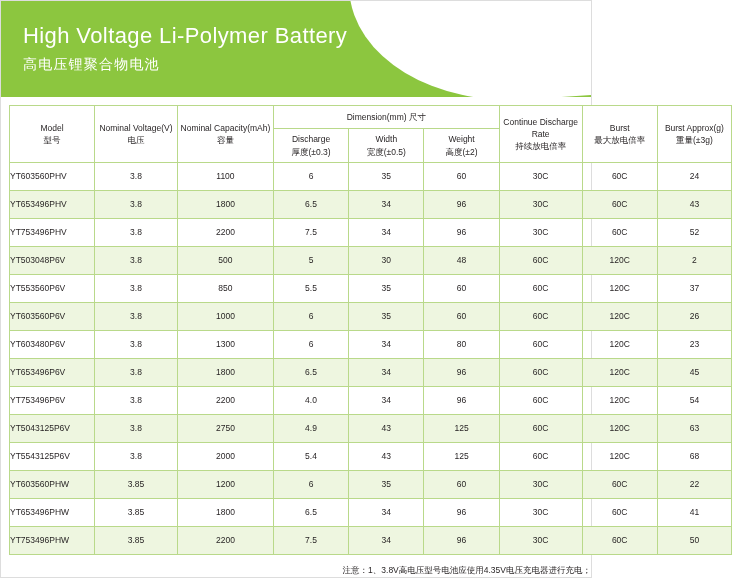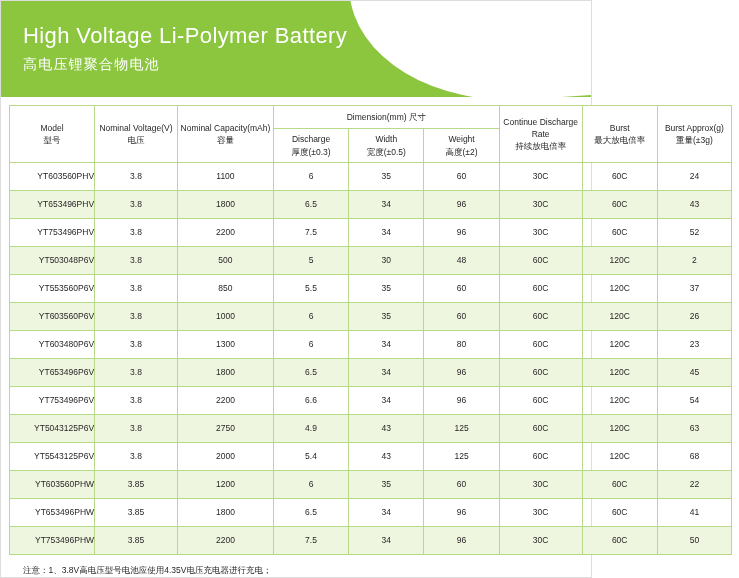--- a/index.html
+++ b/index.html
@@ -88,40 +88,40 @@
   .hdr-en { display: block; font-size: 8.5px; }
   .hdr-cn { display: block; font-size: 8.5px; }
   tbody td {
     height: 27px;
     font-size: 8.5px;
   }
   tbody tr.alt td {
     background: #eef6e0;
   }
   tbody tr td:first-child {
-    text-align: right;
+    text-align: left;
   }
   
   col.c-model   { width: 78px; }
   col.c-volt    { width: 76px; }
   col.c-cap     { width: 88px; }
   col.c-thick   { width: 69px; }
   col.c-width   { width: 69px; }
   col.c-height  { width: 69px; }
   col.c-cont    { width: 76px; }
   col.c-burst   { width: 69px; }
   col.c-weight  { width: 68px; }
   
   .note {
     margin: 9px 0 0 22px;
     font-size: 8.5px;
     line-height: 1.6;
     color: #231f20;
   }
-  .note div { white-space: nowrap; }
+  .note div { white-space: nowrap; text-align: right; }
 </style>
 </head>
 <body>
 
 <div class="page">
 
   <div class="header">
     <div class="corner"></div>
     <div class="header-inner">
       <div class="title-en">High Voltage Li-Polymer Battery</div>
@@ -271,21 +271,21 @@
             <td>34</td>
             <td>96</td>
             <td>60C</td>
             <td>120C</td>
             <td>45</td>
           </tr>
           <tr>
             <td>YT753496P6V</td>
             <td>3.8</td>
             <td>2200</td>
-            <td>6.6</td>
+            <td>4.0</td>
             <td>34</td>
             <td>96</td>
             <td>60C</td>
             <td>120C</td>
             <td>54</td>
           </tr>
           <tr class="alt">
             <td>YT5043125P6V</td>
             <td>3.8</td>
             <td>2750</td>

